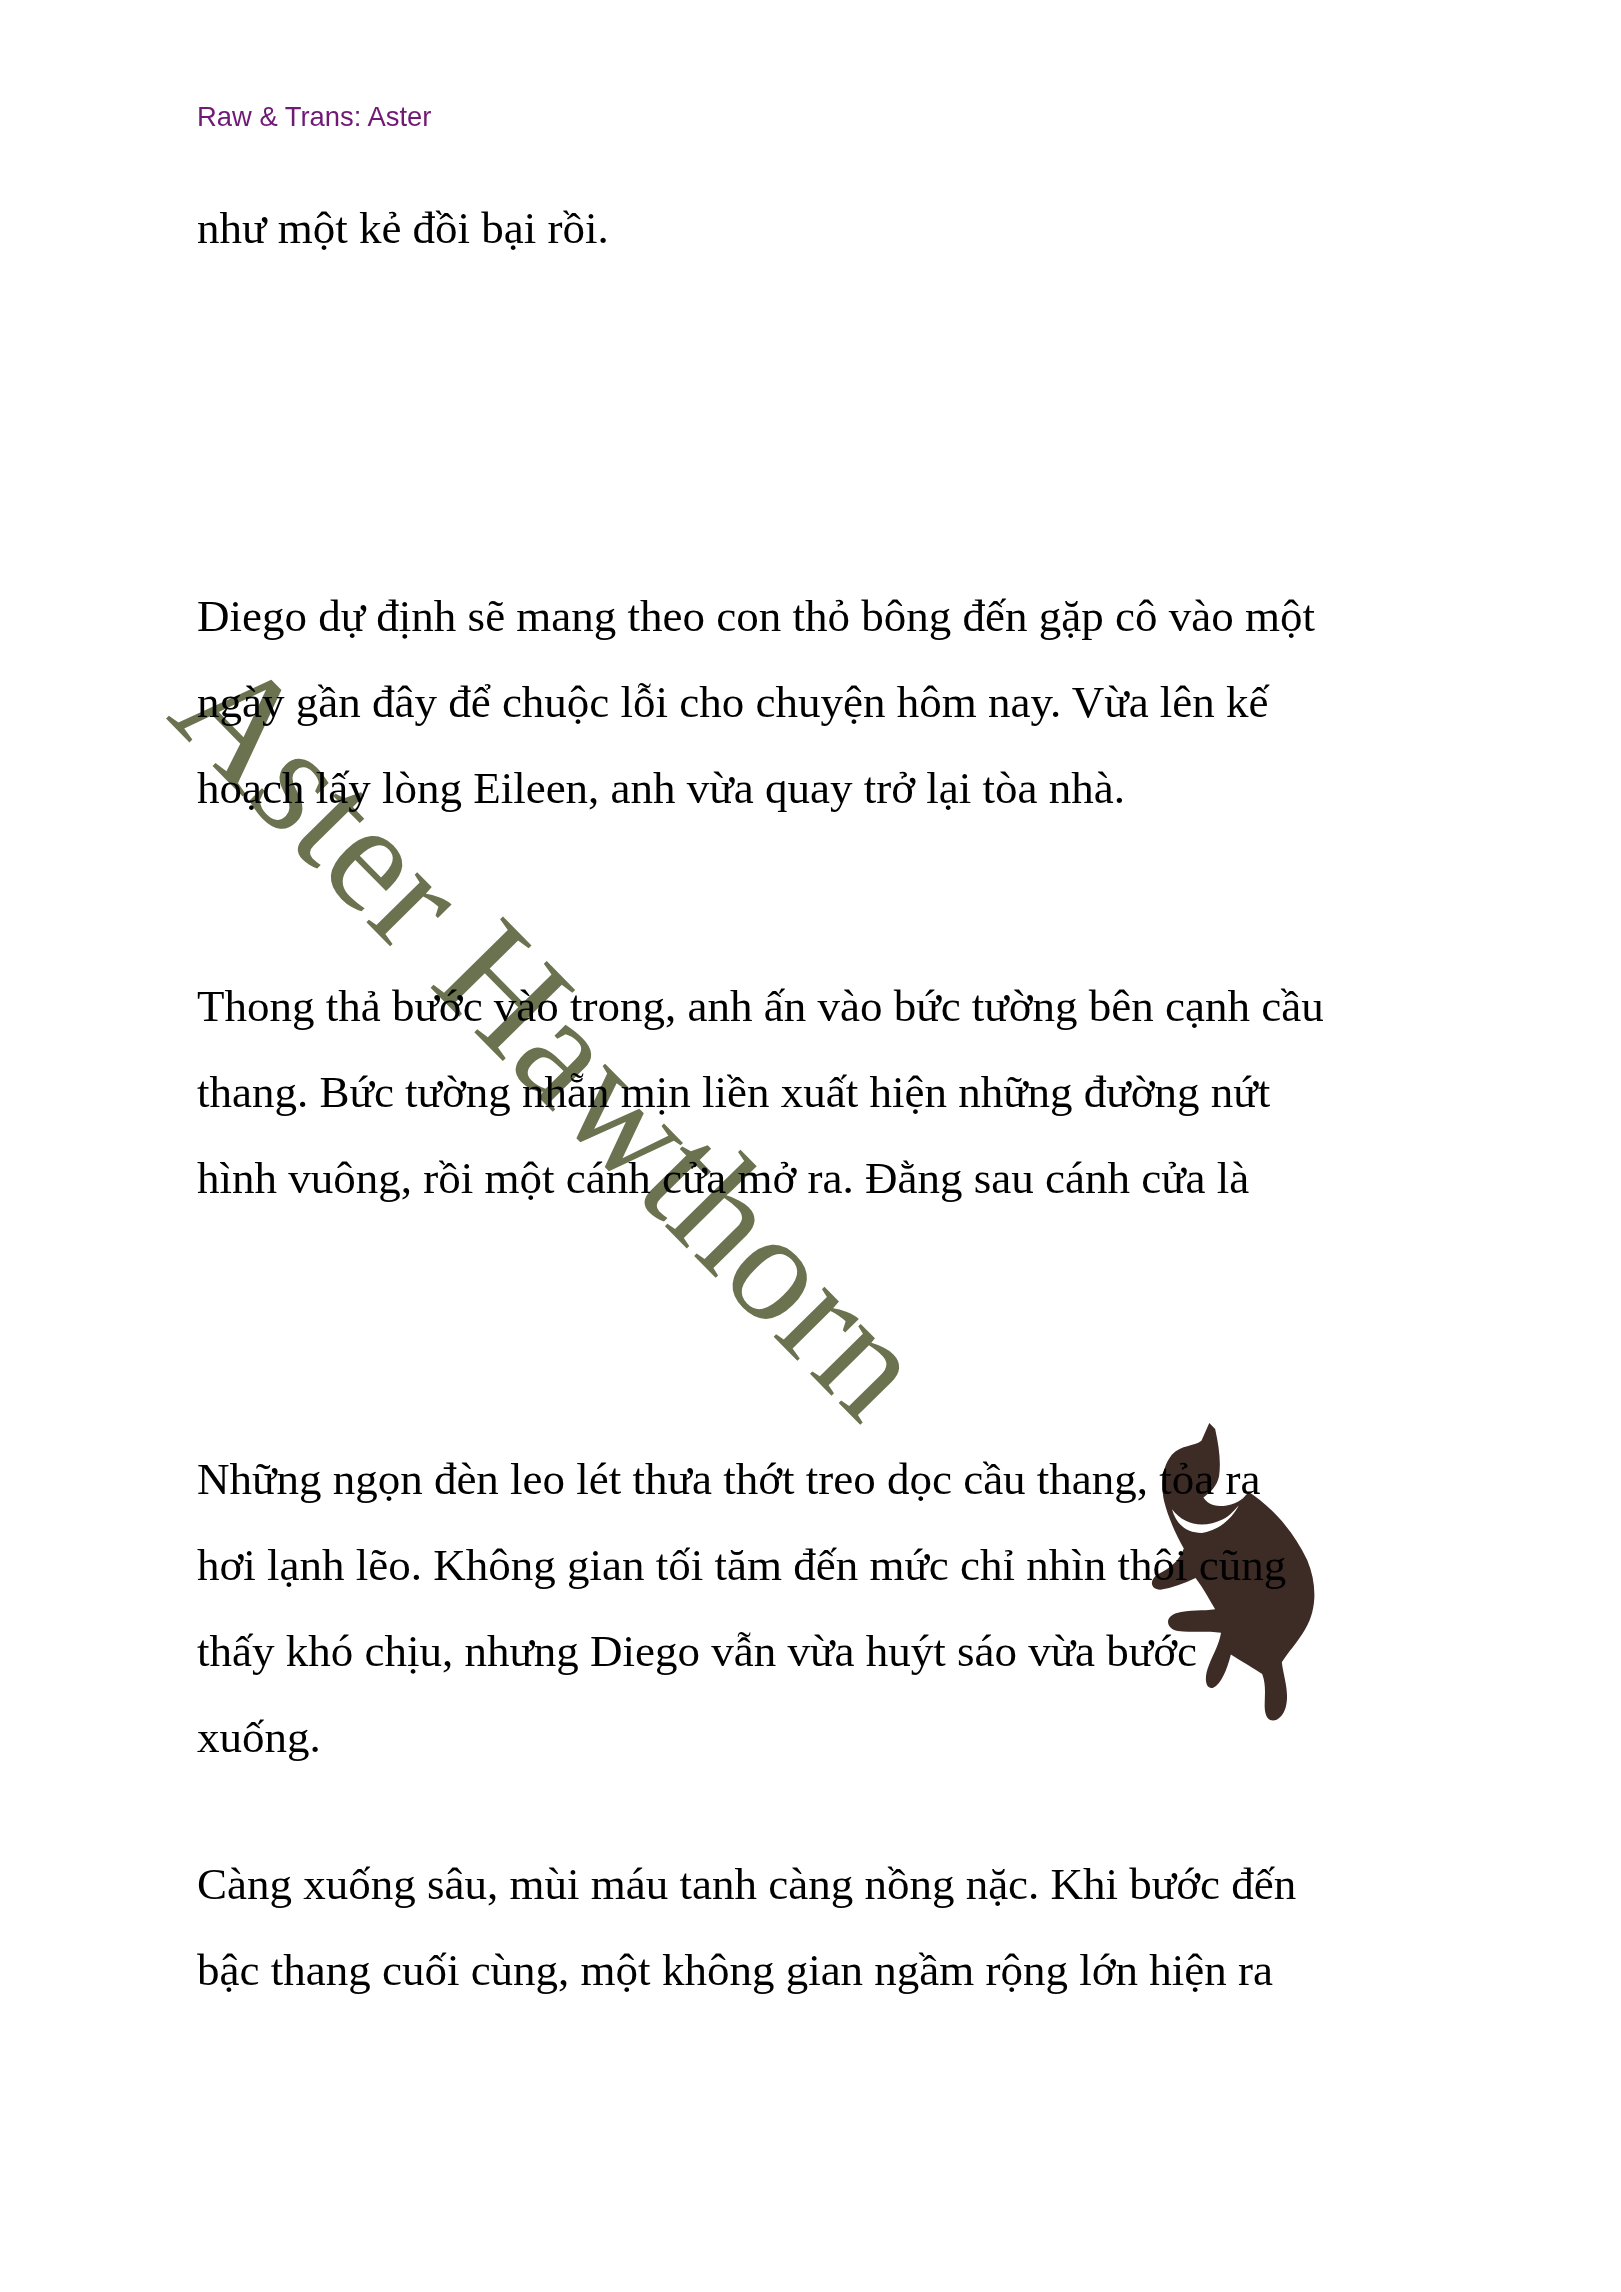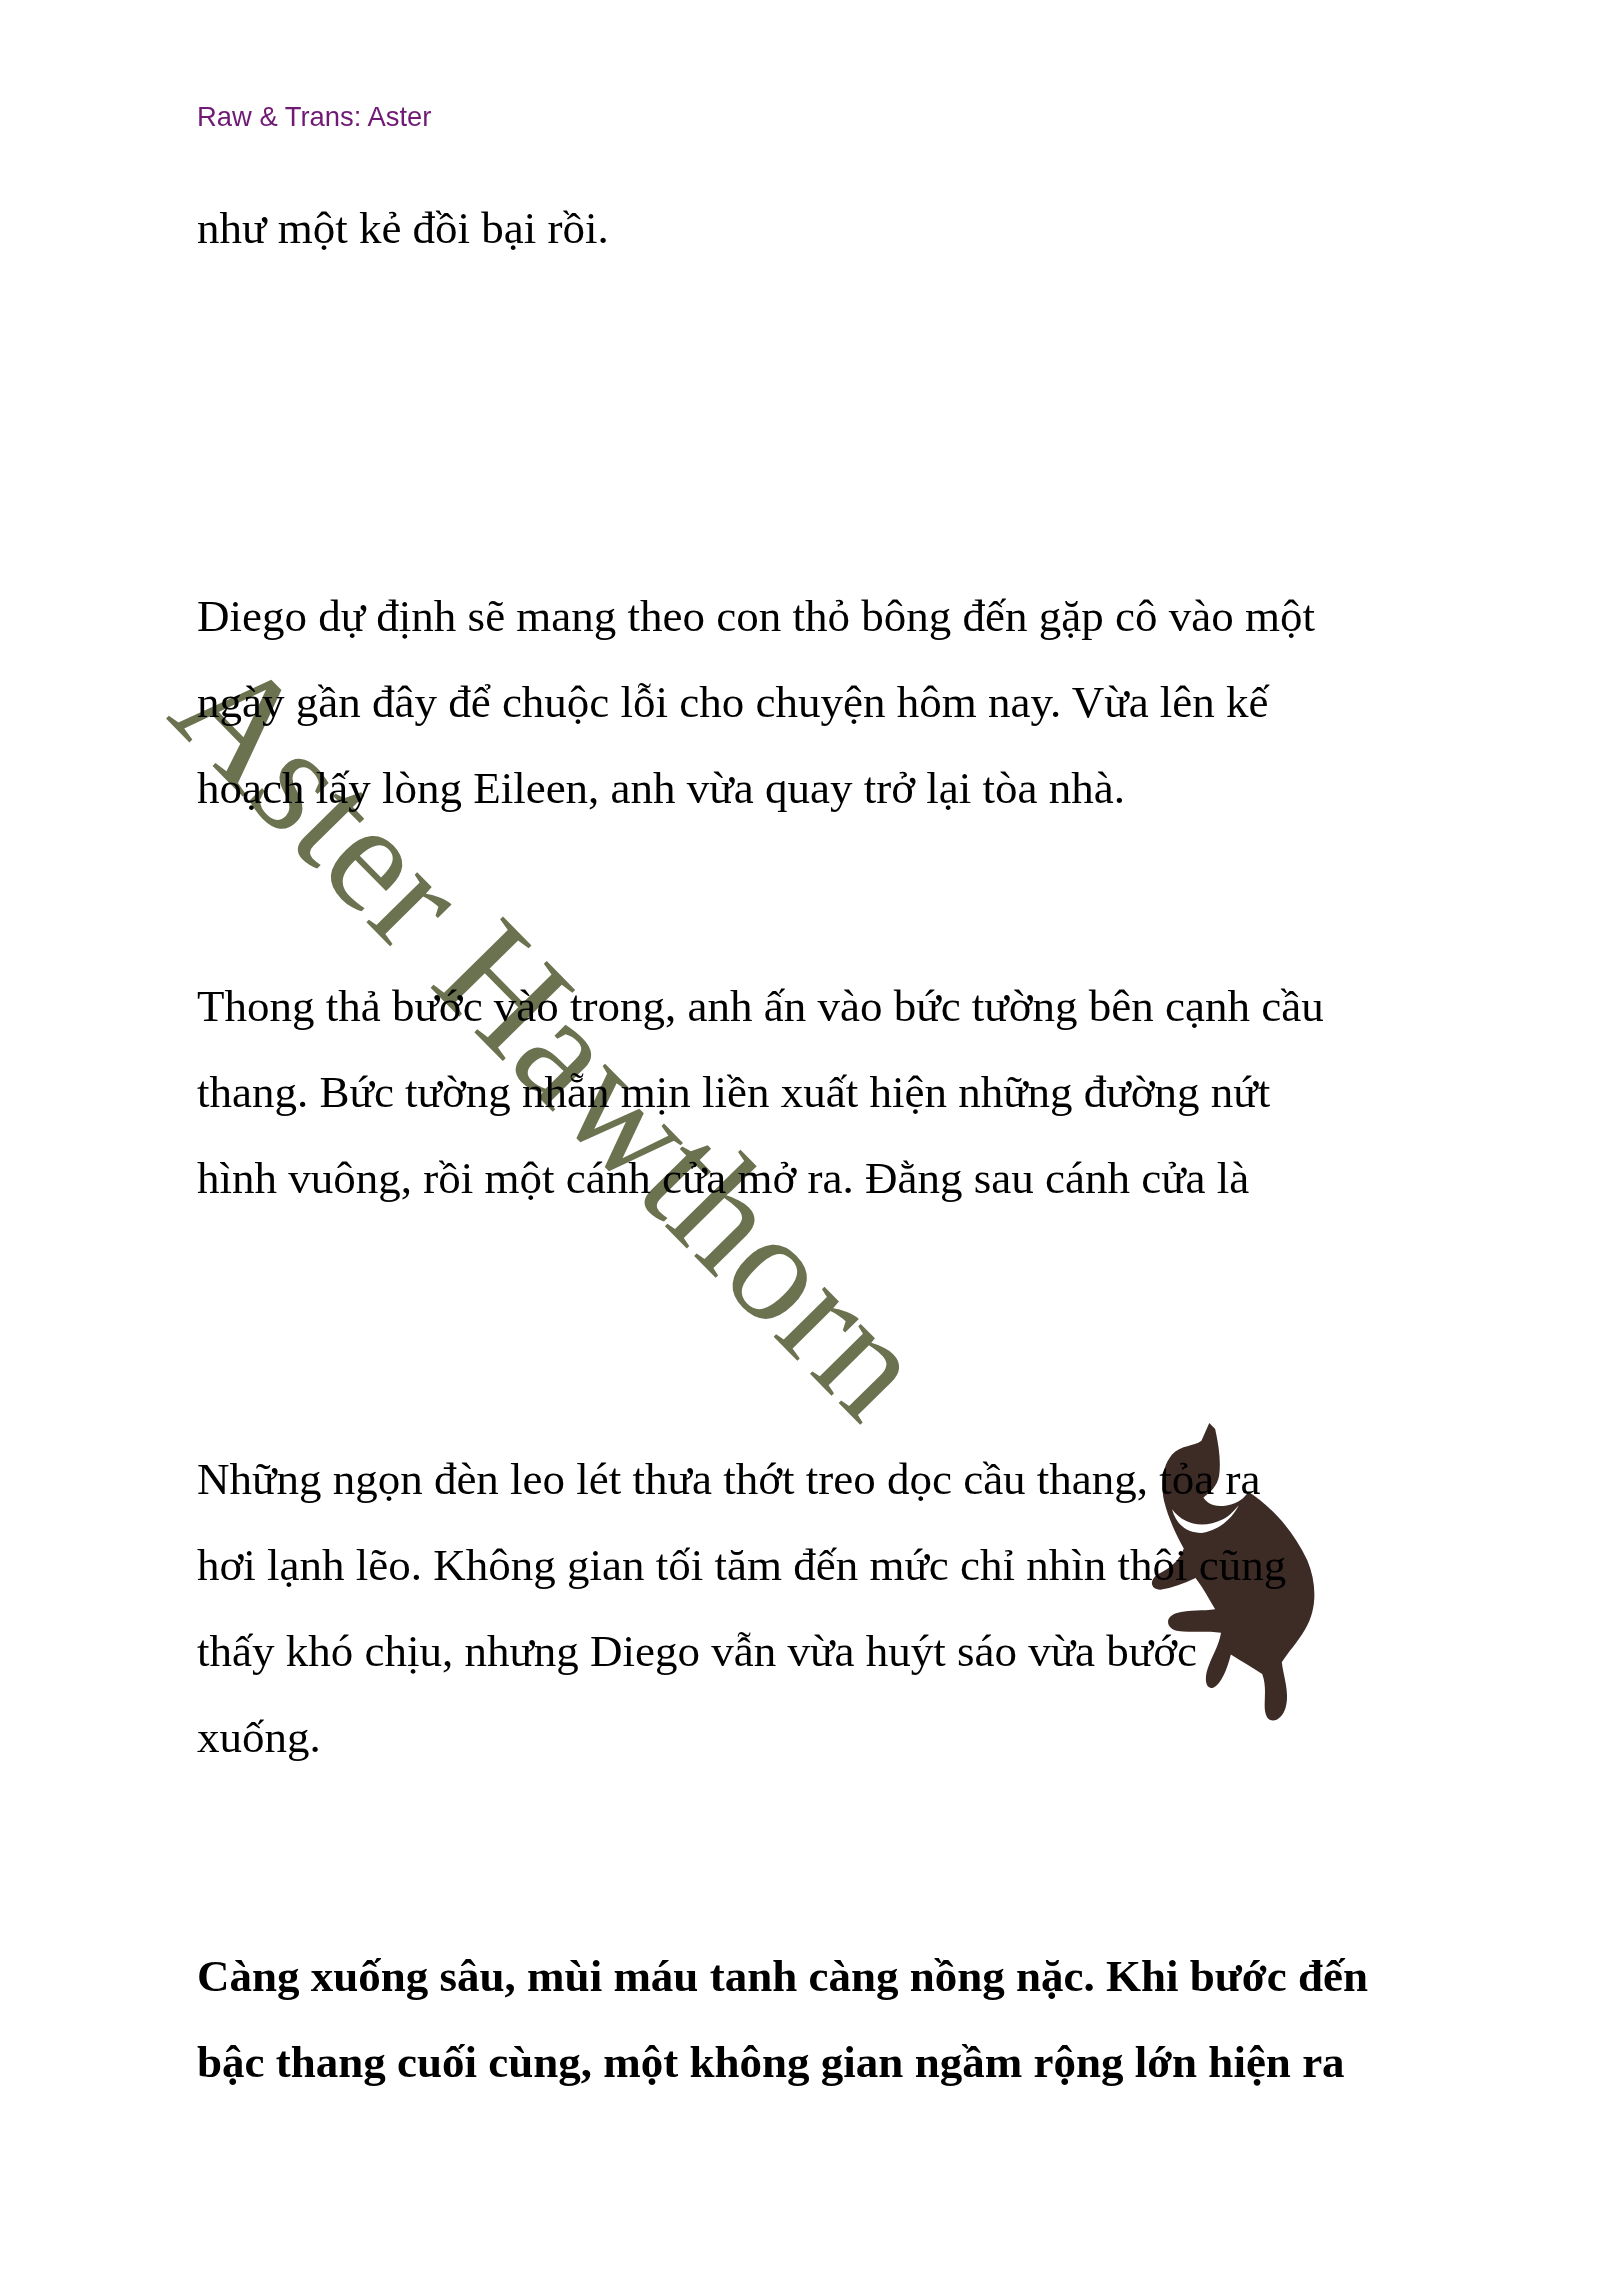--- a/index.html
+++ b/index.html
@@ -118,19 +118,19 @@
     <span class="line">hình vuông, rồi một cánh cửa mở ra. Đằng sau cánh cửa là</span>
   </div>
 
   <div class="para" style="top:1436px;">
     <span class="line">Những ngọn đèn leo lét thưa thớt treo dọc cầu thang, tỏa ra</span>
     <span class="line">hơi lạnh lẽo. Không gian tối tăm đến mức chỉ nhìn thôi cũng</span>
     <span class="line">thấy khó chịu, nhưng Diego vẫn vừa huýt sáo vừa bước</span>
     <span class="line">xuống.</span>
   </div>
 
-  <div class="para" style="top:1933px;font-weight:bold;">
+  <div class="para" style="top:1841px;">
     <span class="line">Càng xuống sâu, mùi máu tanh càng nồng nặc. Khi bước đến</span>
     <span class="line">bậc thang cuối cùng, một không gian ngầm rộng lớn hiện ra</span>
   </div>
 
 </div>
 
 
 </body></html>

